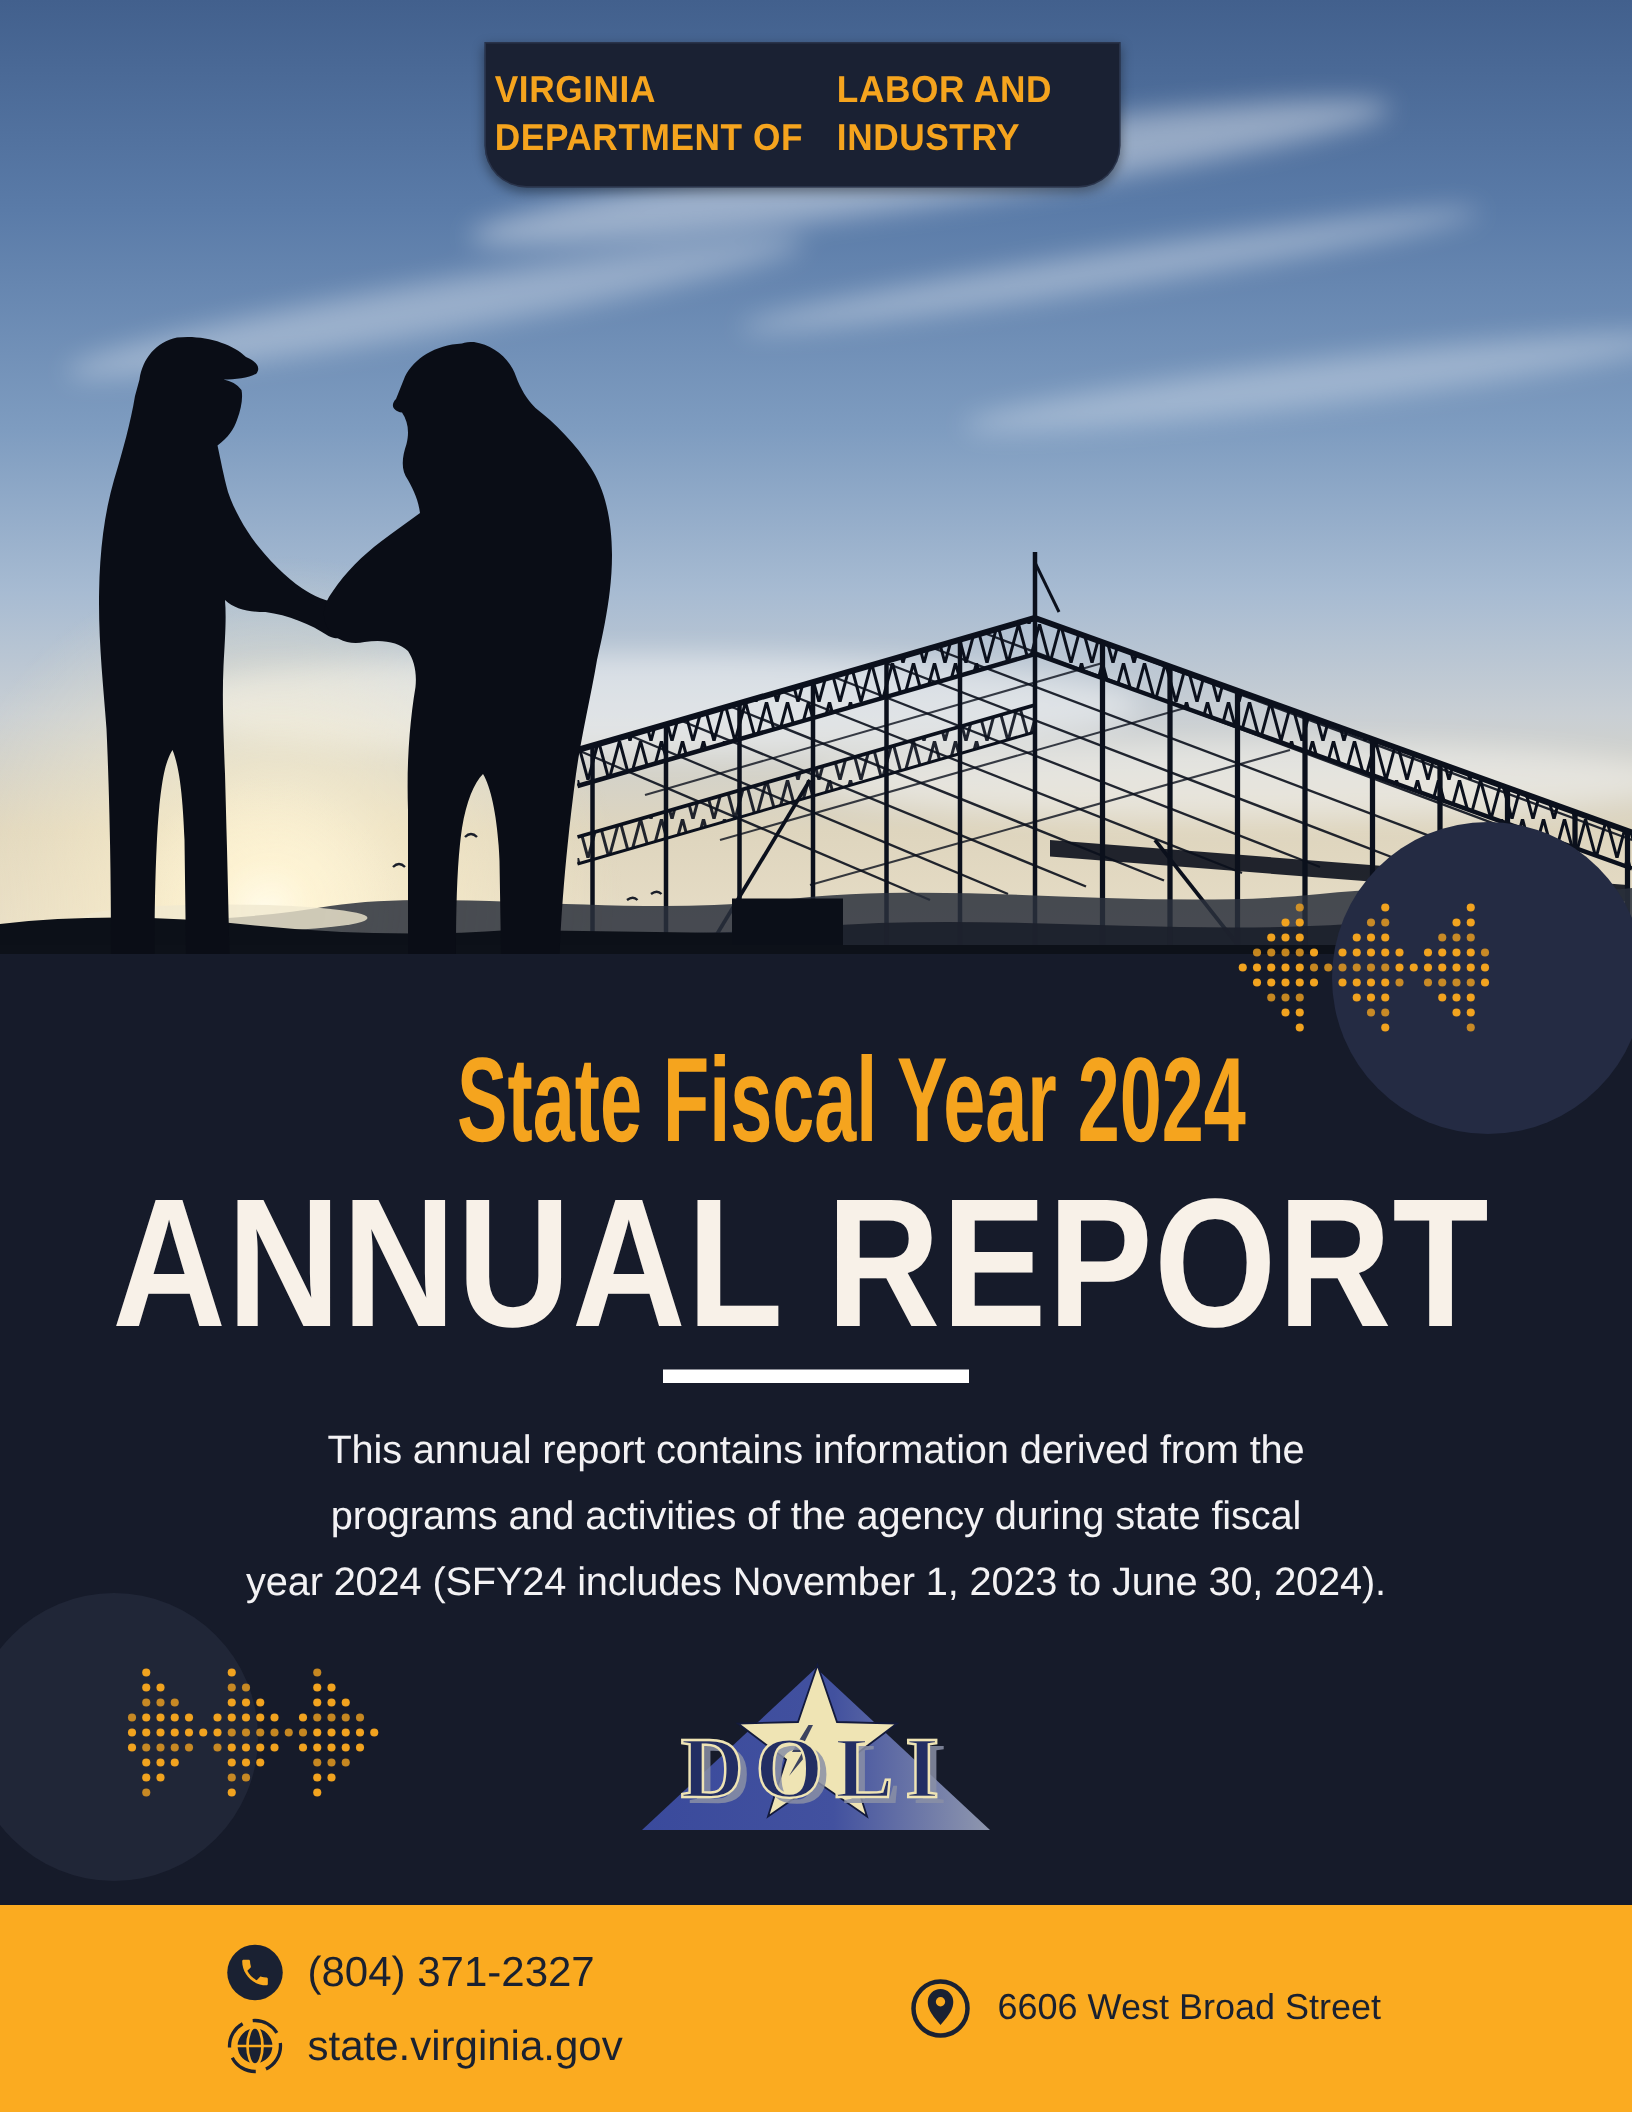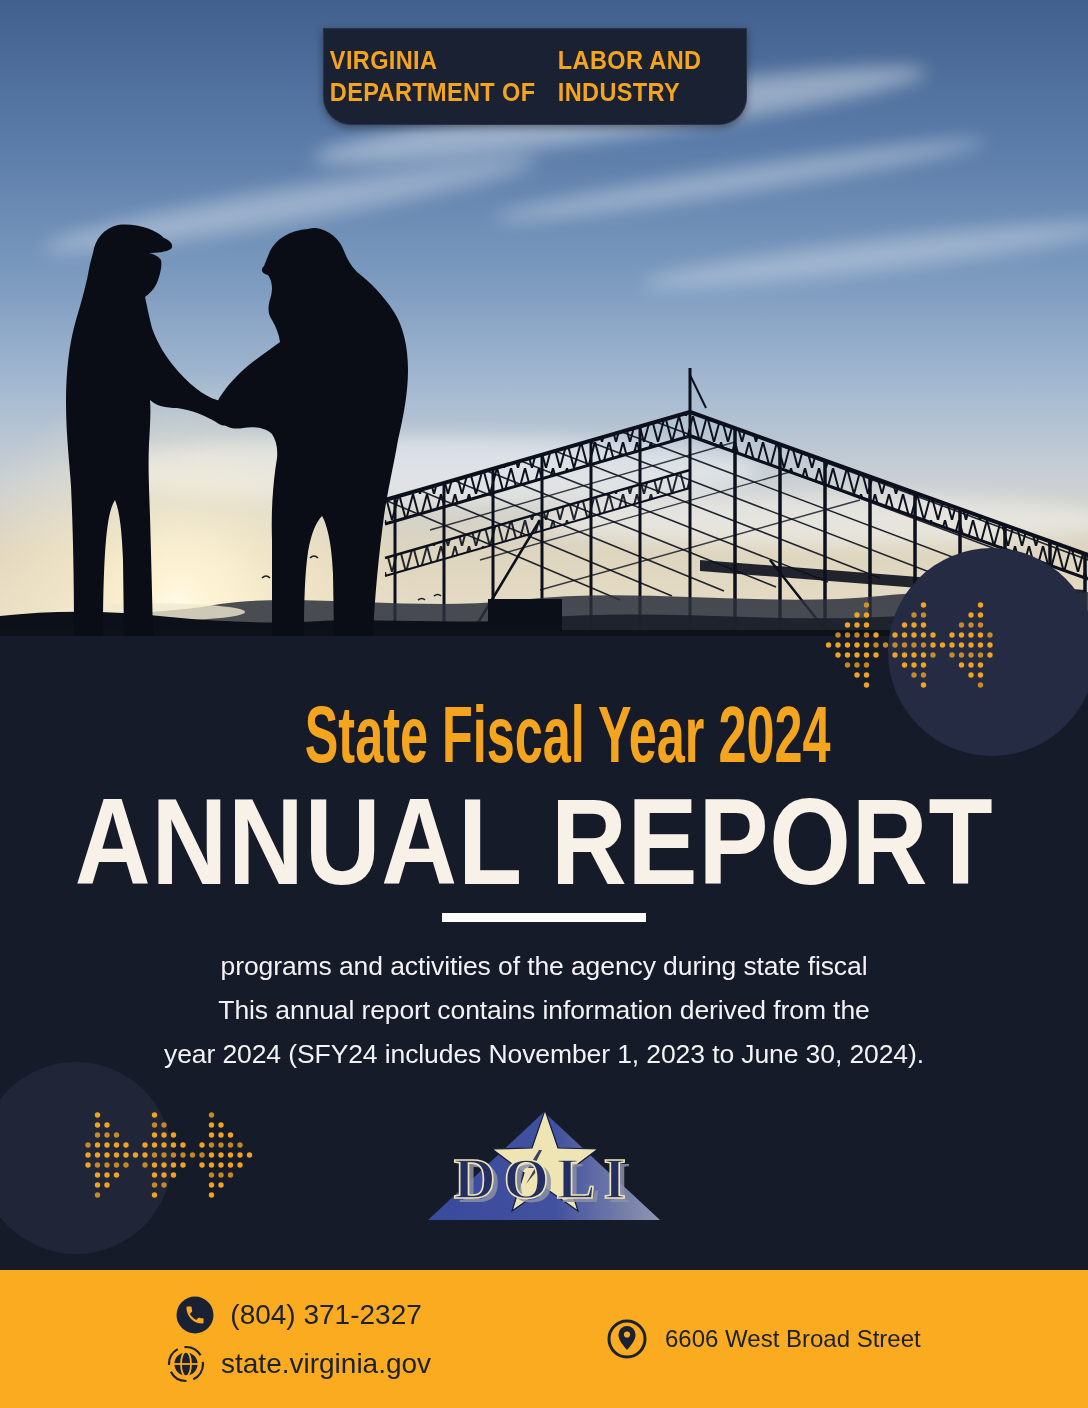--- a/index.html
+++ b/index.html
@@ -55,22 +55,22 @@
   .intro{
     position:absolute;top:944px;left:0;width:100%;text-align:center;z-index:5;
     color:#F3F2F4;font-size:26.5px;line-height:44px;letter-spacing:-.1px;
   }
   .intro span{display:block;}
   
   .logo{position:absolute;left:424px;top:1102px;z-index:5;}
   
   .footer{position:absolute;left:0;top:1270px;width:1088px;height:138px;background:var(--footer-bg);z-index:6;}
   .footer-left{
-    position:absolute;left:166px;top:0;height:100%;
-    display:flex;flex-direction:column;justify-content:center;gap:9px;align-items:center;
+    position:absolute;left:150px;top:0;height:100%;
+    display:flex;flex-direction:column;justify-content:center;gap:9px;
   }
   .contact-row{display:flex;align-items:center;gap:15px;color:var(--footer-text);font-size:28px;}
   .contact-row a{color:var(--footer-text);text-decoration:none;}
   .footer-right{
     position:absolute;left:606px;top:0;height:100%;
     display:flex;align-items:center;gap:17px;color:var(--footer-text);
   }
   .address-lines{font-size:24px;line-height:38px;}
   .icon-svg{display:block;}
 </style>
@@ -378,22 +378,22 @@
 
   <div class="eyebrow">
     <span>State Fiscal Year 2024</span>
   </div>
   <div class="main-title">
     <span>ANNUAL REPORT</span>
   </div>
   <div class="divider"></div>
 
   <div class="intro">
+    <span>This annual report contains information derived from the</span>
     <span>programs and activities of the agency during state fiscal</span>
-    <span>This annual report contains information derived from the</span>
     <span>year 2024 (SFY24 includes November 1, 2023 to June 30, 2024).</span>
   </div>
 
   <svg class="logo" viewBox="0 0 240 130" width="240" height="130">
     <defs>
       <linearGradient id="tri" x1="0" y1="0" x2="1" y2="0">
         <stop offset="0" stop-color="#3A4A9C"></stop>
         <stop offset=".55" stop-color="#42519F"></stop>
         <stop offset="1" stop-color="#8F97AE"></stop>
       </linearGradient>

